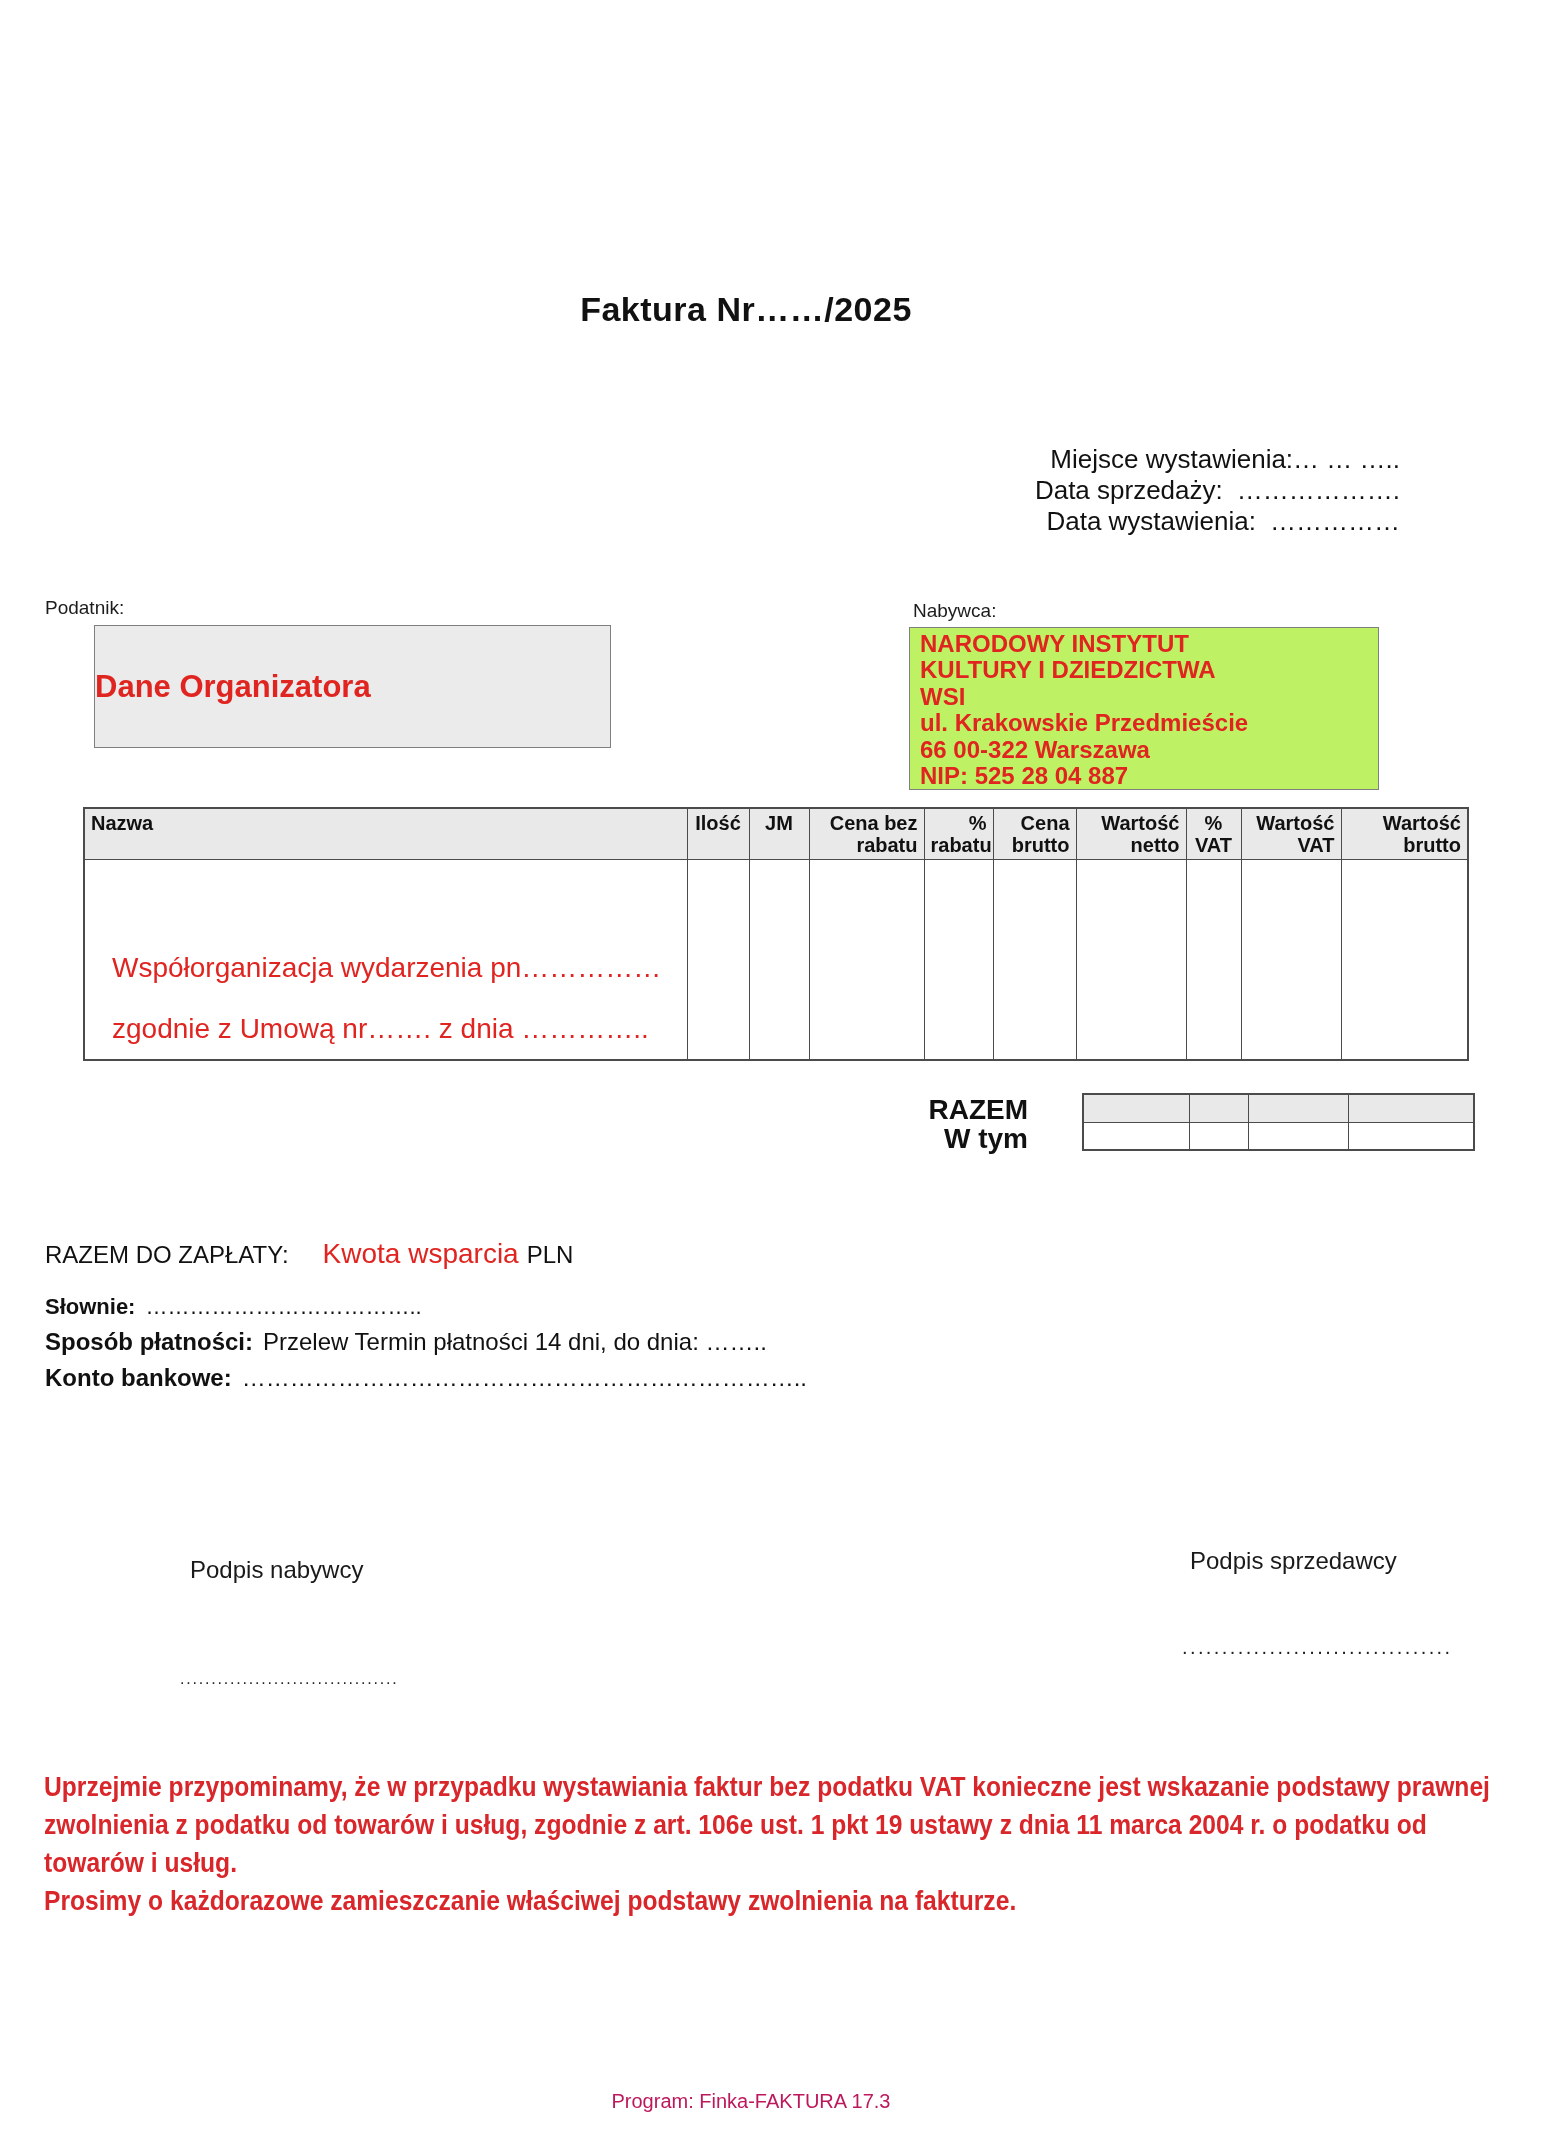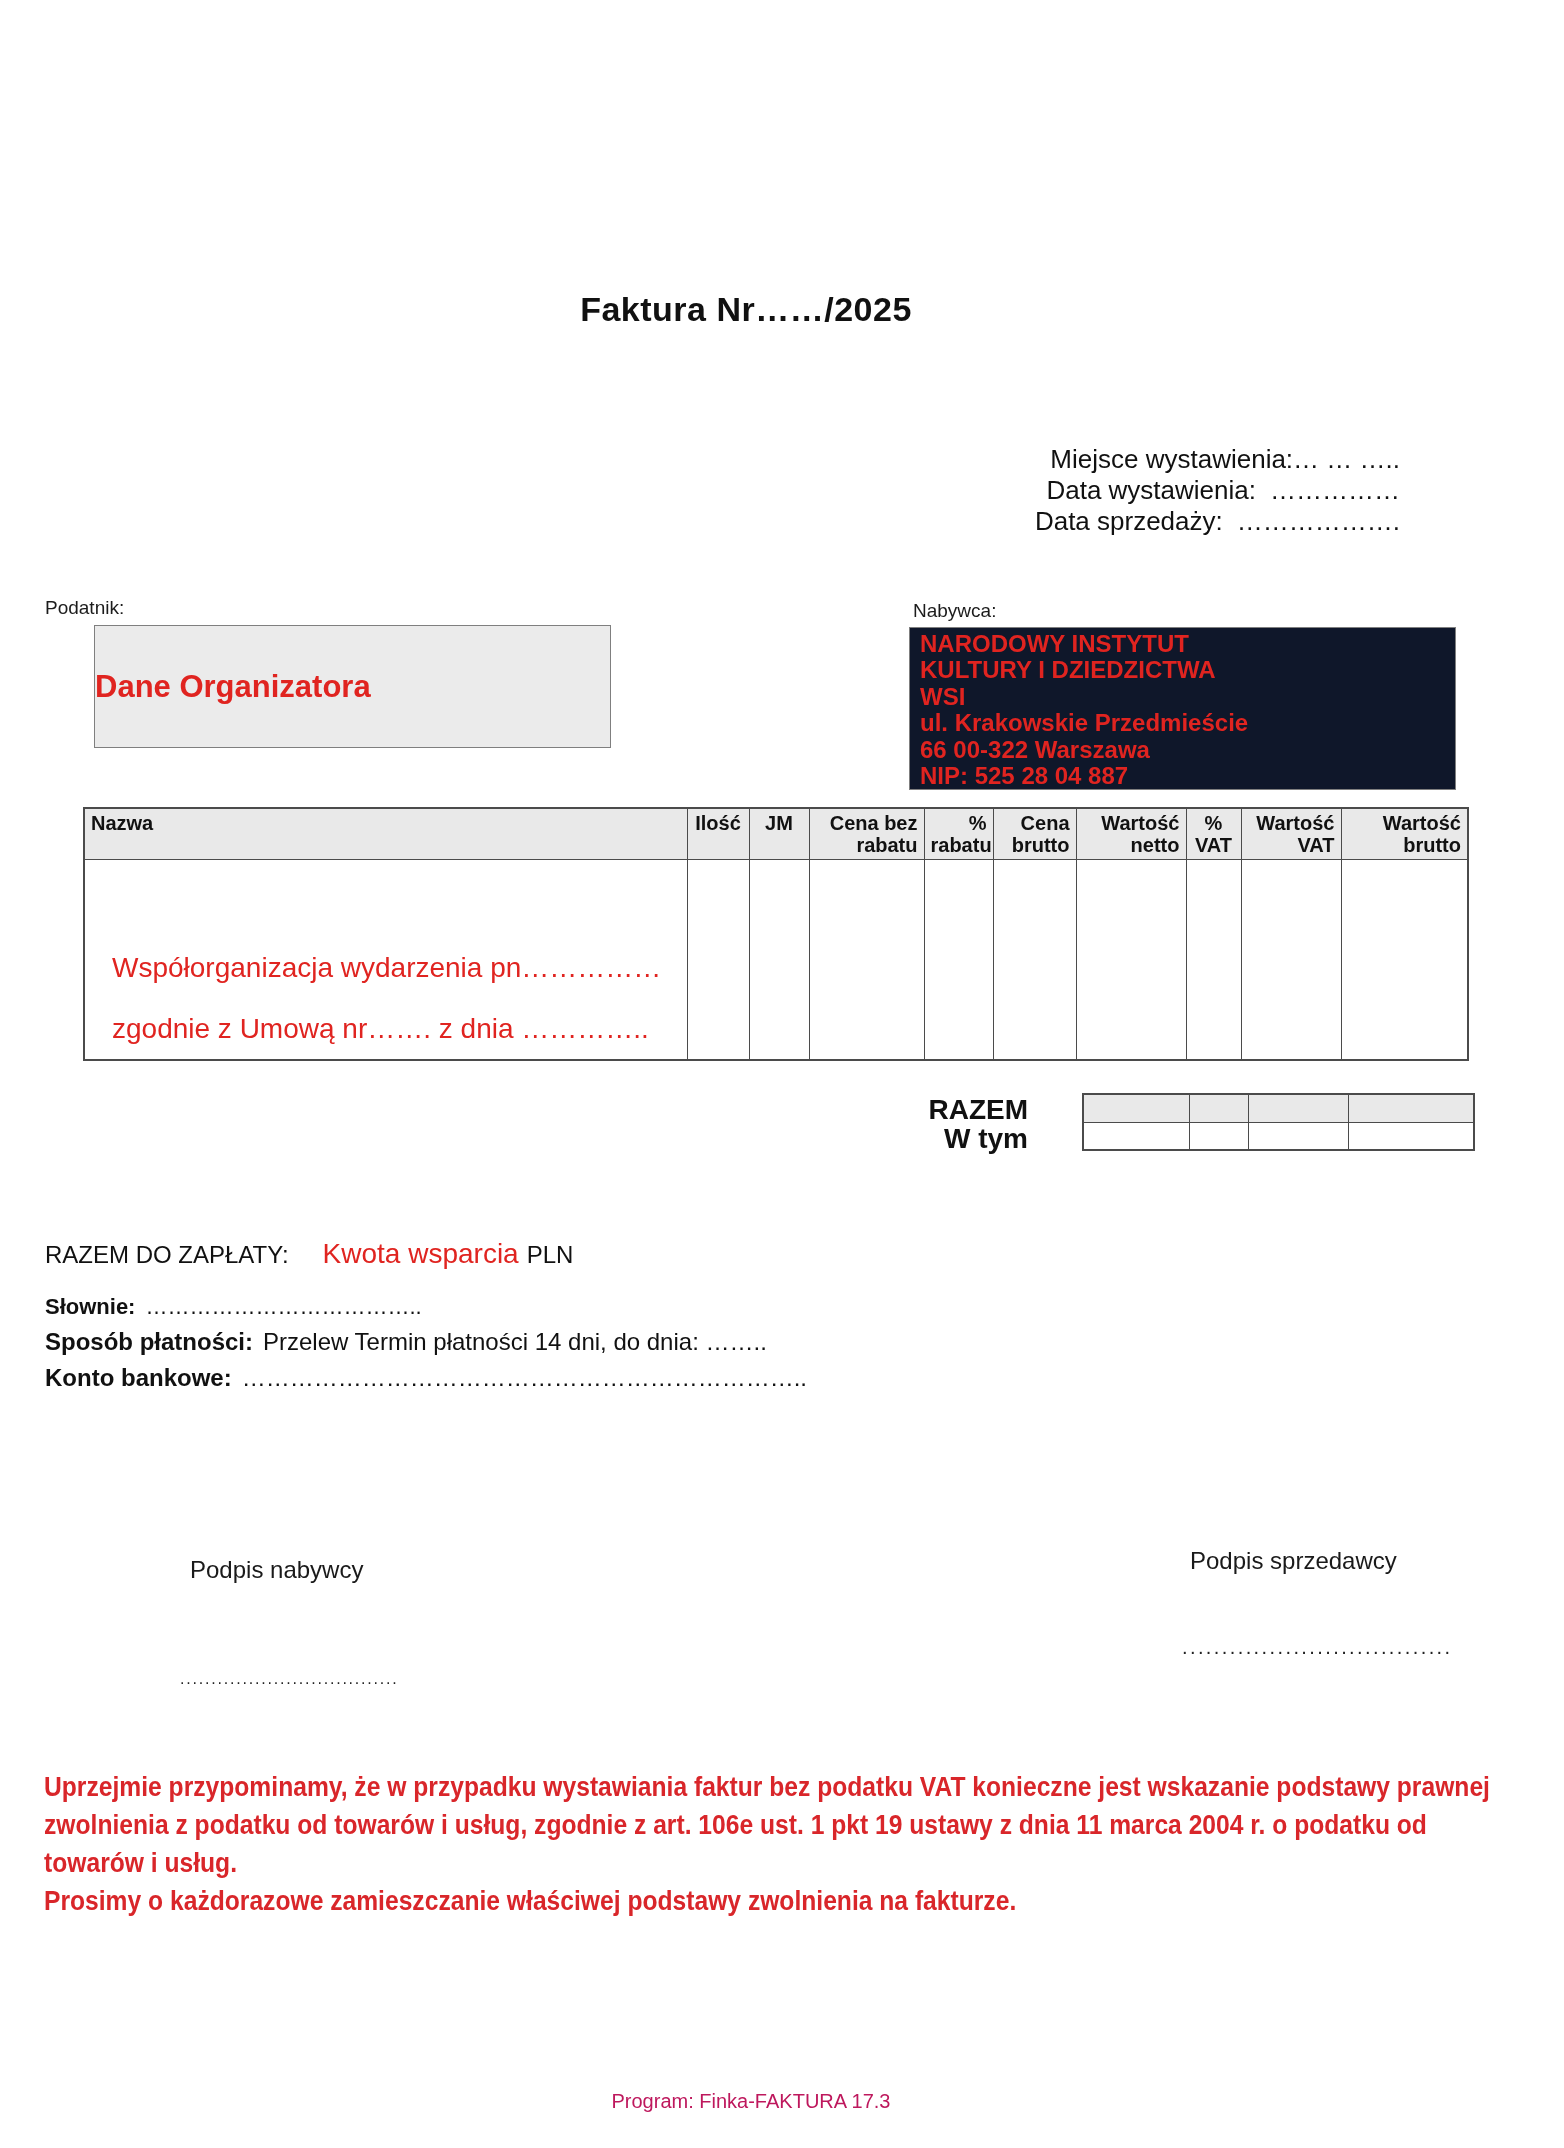--- a/index.html
+++ b/index.html
@@ -23,22 +23,22 @@
   .buyer-label    { left:913px; top:600px; }
 
   .taxpayer-box {
     left:94px; top:625px; width:517px; height:123px;
     background:#ebebeb; border:1px solid #7f7f7f;
     display:flex; align-items:center; justify-content:flex-start;
   }
   .taxpayer-name { font-size:31px; font-weight:bold; }
 
   .buyer-box {
-    left:909px; top:627px; width:547px; height:163px;
-    background:#0f172a; border:1px solid #7f7f7f;
+    left:909px; top:627px; width:470px; height:163px;
+    background:#bef264; border:1px solid #7f7f7f;
     padding:3px 10px; font-size:24px; font-weight:bold; line-height:26.4px;
   }
   .red { color:#e02420; }
 
   table.grid { border-collapse:collapse; table-layout:fixed; }
   table.grid td, table.grid th { border:1px solid #4b4b4b; }
 
   .items-table { left:83px; top:807px; width:1384px; }
   .items-table { border:2px solid #4b4b4b; }
   .items-table th {
@@ -84,24 +84,24 @@
 <body>
 
 <div id="page">
 
 
   <div class="abs invoice-title">Faktura Nr……/2025</div>
 
   <div class="abs issue-block">
     <div class="nowrap">Miejsce wystawienia:… … …..</div>
     <div class="nowrap">
-      <span>Data wystawienia:</span><span class="val">……………</span>
+      <span>Data sprzedaży:</span><span class="val">……………….</span>
     </div>
     <div class="nowrap">
-      <span>Data sprzedaży:</span><span class="val">……………….</span>
+      <span>Data wystawienia:</span><span class="val">……………</span>
     </div>
   </div>
 
   <div class="abs party-label taxpayer-label">Podatnik:</div>
   <div class="abs taxpayer-box">
     <span class="taxpayer-name red">Dane Organizatora</span>
   </div>
 
   <div class="abs party-label buyer-label">Nabywca:</div>
   <div class="abs buyer-box red">

